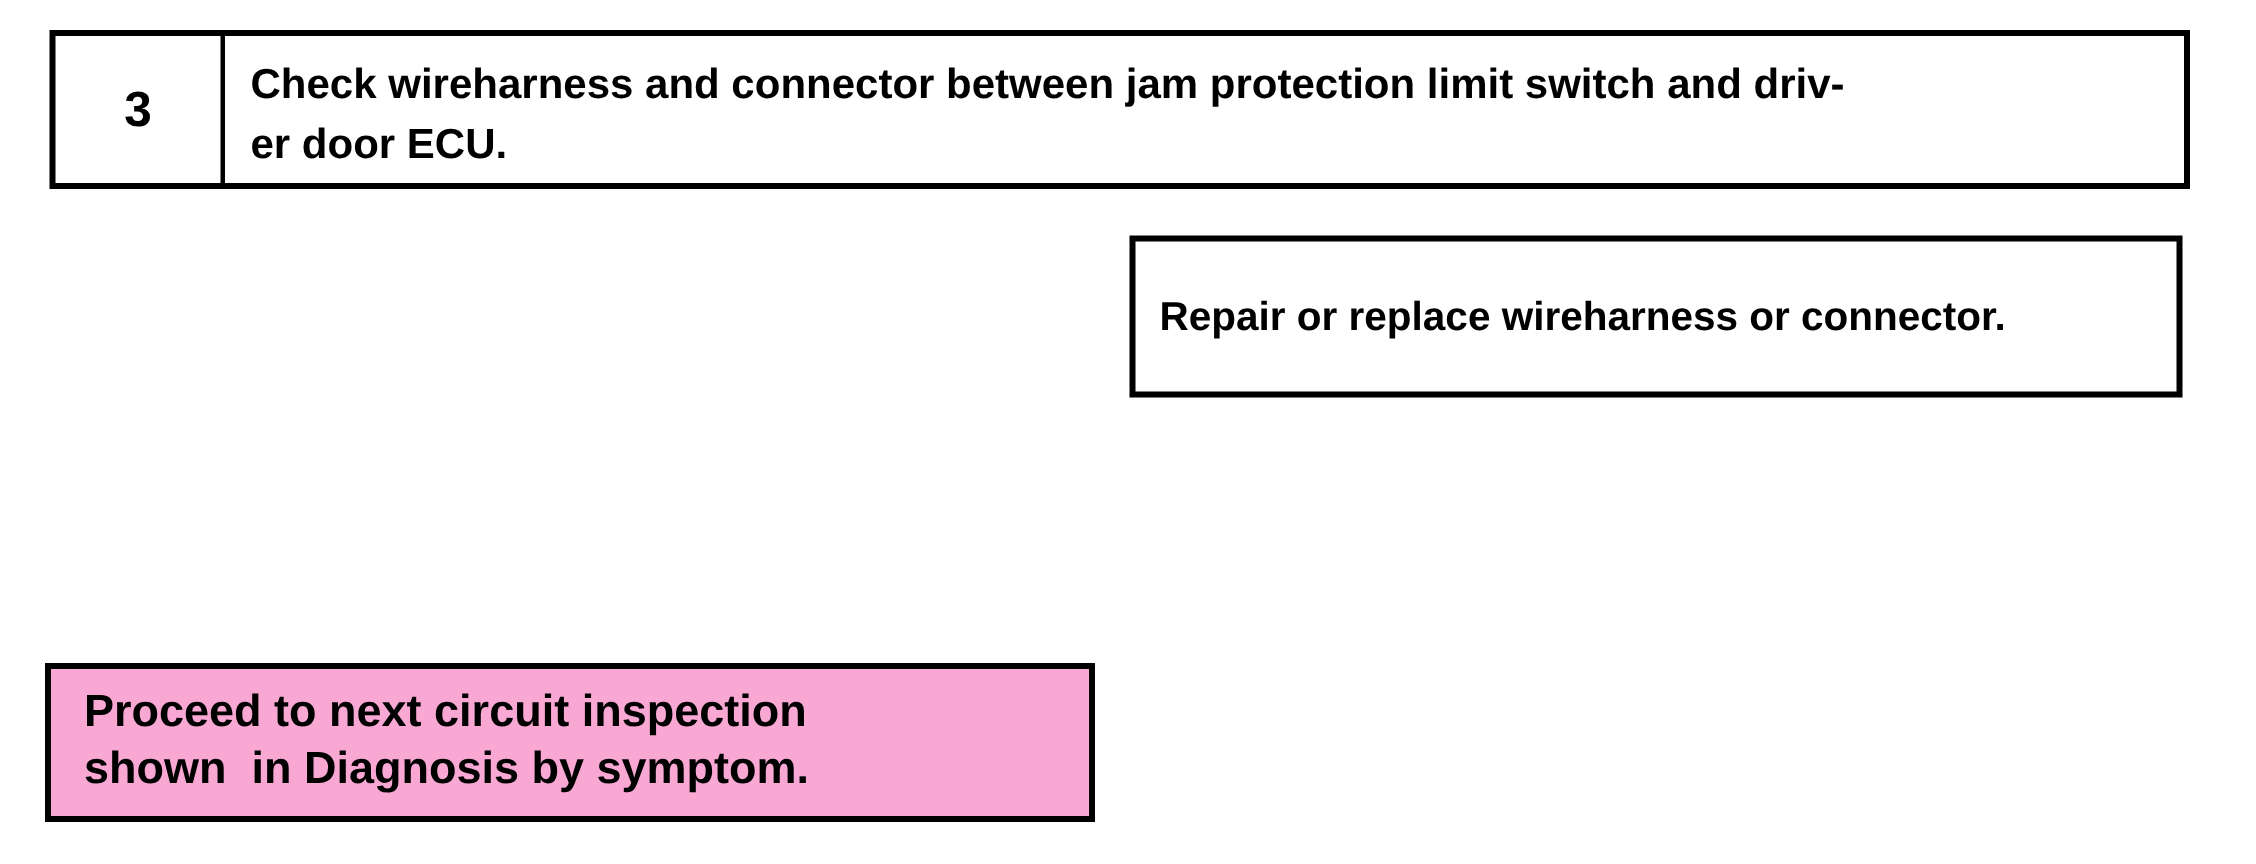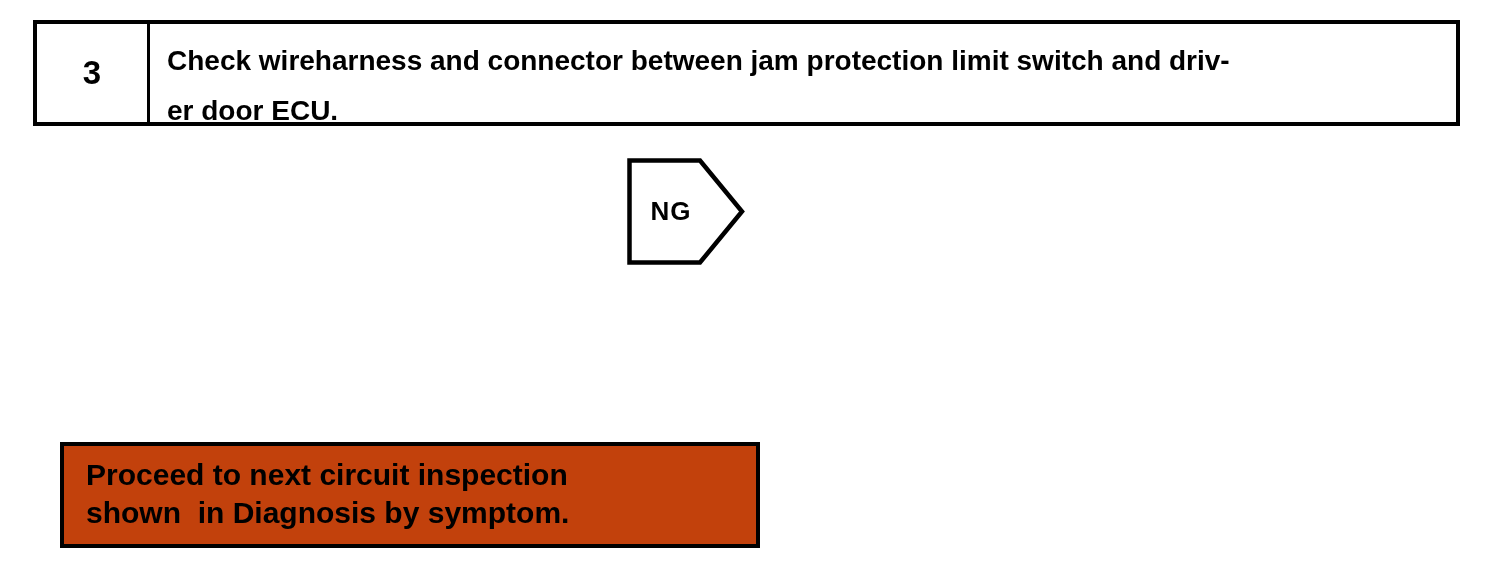--- a/index.html
+++ b/index.html
@@ -36,21 +36,21 @@
     border-right: 3px solid #000;
     display: flex;
     align-items: center;
     justify-content: center;
     font-size: 33px;
   }
   .step-text-cell {
     flex: 1;
     padding: 12px 18px 0 17px;
     font-size: 28px;
-    line-height: 50px;
+    line-height: 40px;
     white-space: pre-wrap;
   }
 
   
   .ng-shape {
     position: absolute;
     left: 627px;
     top: 158px;
     width: 118px;
     height: 107px;
@@ -120,40 +120,36 @@
     left: 30px;
     top: 442px;
     width: 700px;
     height: 106px;
     border: 4px solid #000;
     box-sizing: border-box;
     padding: 10px 10px 0 22px;
     font-size: 30px;
     line-height: 38px;
     white-space: pre-wrap;
-    background: #c2410c;
-    margin-left: 30px;
+    background: #f9a8d4;
   }
 </style>
 </head>
 <body>
 
 <div class="canvas">
 
   <div class="step-box">
     <div class="step-number-cell">3</div>
     <div class="step-text-cell">Check wireharness and connector between jam protection limit switch and driv-
 er door ECU.</div>
   </div>
 
-  <div class="ng-shape">
-    <svg viewBox="0 0 118 107" aria-hidden="true">
-      <polygon points="2.5,2.5 73,2.5 115,53.5 73,104.5 2.5,104.5" fill="#ffffff" stroke="#000000" stroke-width="4.5" stroke-linejoin="miter"></polygon>
-    </svg>
-    <span class="ng-label">NG</span>
+
+  <div class="ng-action-box">
+    <span>Repair or replace wireharness or connector.</span>
   </div>
-
 
 
   <div class="ok-action-box">Proceed to next circuit inspection
 shown  in Diagnosis by symptom.</div>
 
 </div>
 
 </body></html>

